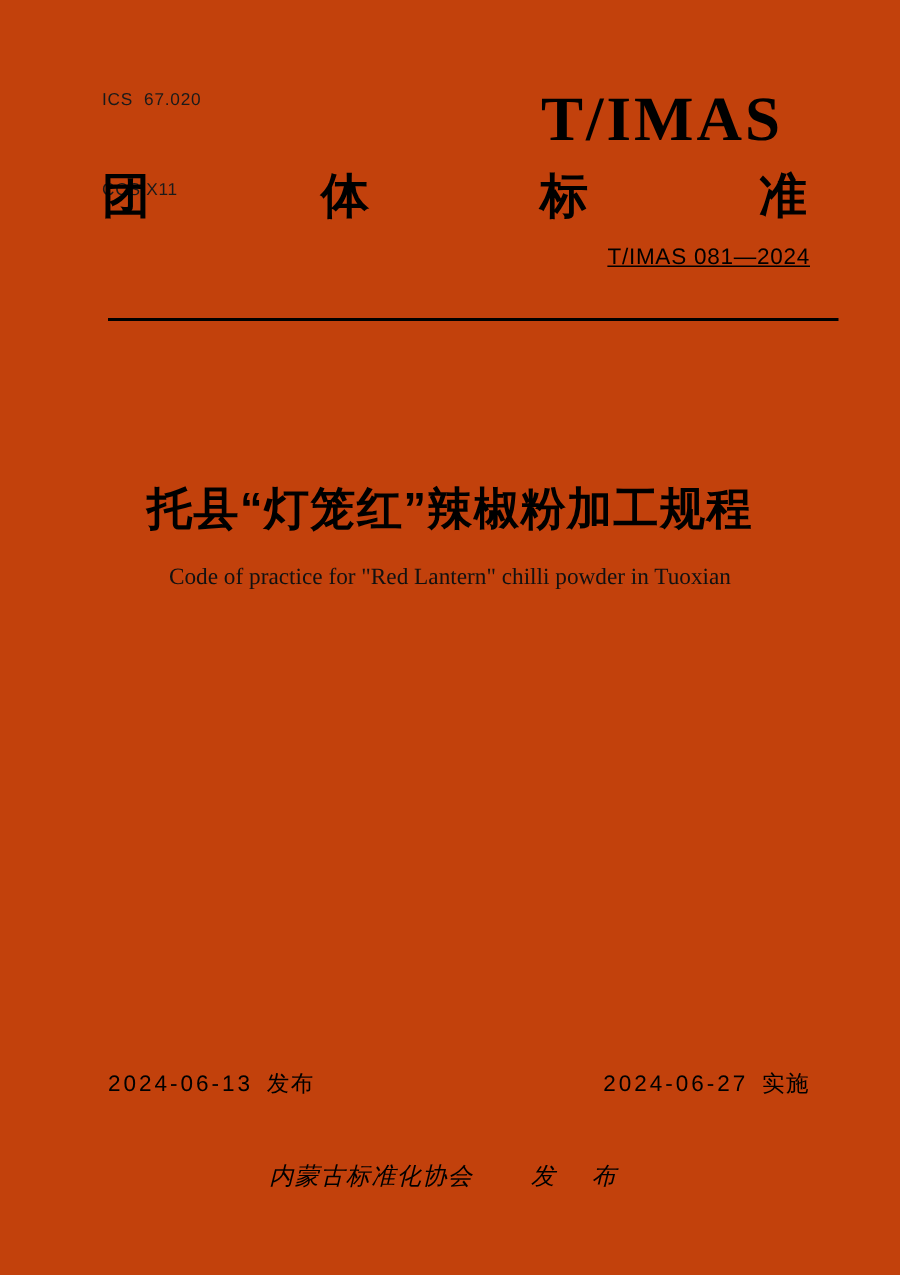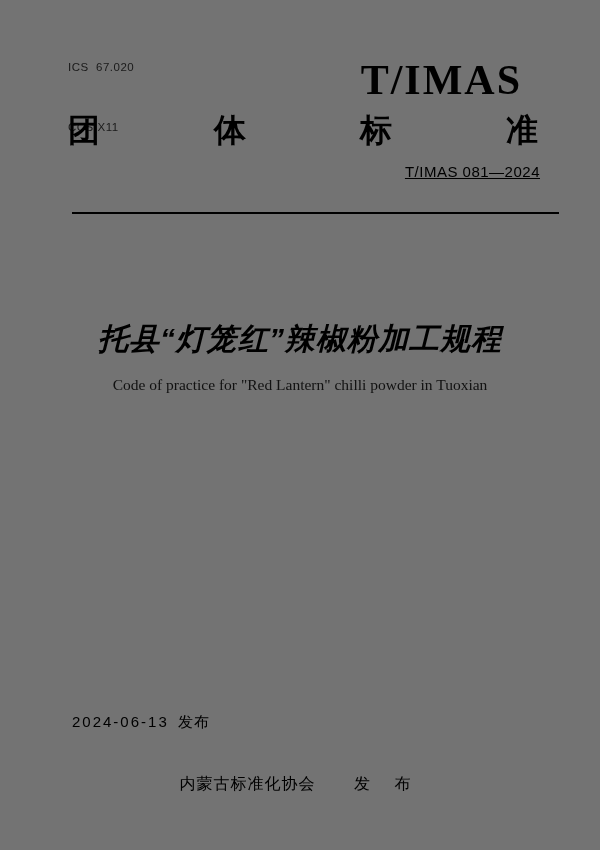--- a/index.html
+++ b/index.html
@@ -6,21 +6,21 @@
   html, body { background: #ffffff; }
   body {
     width: 600px; height: 850px;
     font-family: "Liberation Sans", sans-serif;
     color: #000;
     position: relative;
     overflow: hidden;
   }
   .page {
     position: absolute; inset: 0;
-    background: #737373;
+    background: #c2410c;
   }
   .ics-block {
     position: absolute; left: 68px; top: 17px;
     font-size: 11.5px; line-height: 20px;
     color: #1a1a1a; letter-spacing: 0.5px; white-space: pre;
   }
   .logo {
     position: absolute; top: 56px; right: 78px;
     font-family: "Liberation Serif", serif;
     font-weight: bold; font-size: 42px; letter-spacing: 2px;
@@ -35,38 +35,38 @@
     position: absolute; right: 60px; top: 163px;
     font-size: 15px; letter-spacing: 0.5px; text-decoration: underline;
   }
   .rule {
     position: absolute; left: 72px; top: 212px;
     width: 487px; height: 2px; background: #000;
   }
   .doc-title {
     position: absolute; left: 0; right: 0; top: 319px;
     text-align: center;
-    font-size: 30px; font-weight: bold; letter-spacing: 1px; font-style: italic;
+    font-size: 30px; font-weight: bold; letter-spacing: 1px;
   }
   .doc-subtitle {
     position: absolute; left: 0; right: 0; top: 376px;
     text-align: center;
     font-family: "Liberation Serif", serif;
     font-size: 15.5px; color: #111;
   }
   .date-row {
     position: absolute; left: 72px; right: 60px; top: 713px;
     display: flex; justify-content: space-between;
     font-size: 15px;
   }
   .date-item .num { letter-spacing: 2px; text-align: center; }
   .date-item .lbl { margin-left: 5px; letter-spacing: 1px; }
   .publisher-row {
     position: absolute; left: 0; right: 0; top: 774px;
-    text-align: center; font-size: 16px;
+    text-align: center; font-size: 16px; font-style: italic;
   }
   .publisher-row .pub-name { letter-spacing: 1px; }
   .publisher-row .pub-action { margin-left: 34px; letter-spacing: 10px; white-space: pre; }
 </style>
 </head>
 <body>
 
 <div class="page">
 
   <div class="ics-block">
@@ -89,20 +89,24 @@
 
   <div class="doc-title">托县“灯笼红”辣椒粉加工规程</div>
 
   <div class="doc-subtitle">Code of practice for "Red Lantern" chilli powder in Tuoxian</div>
 
   <div class="date-row">
     <div class="date-item">
       <span class="num">2024-06-13</span>
       <span class="lbl">发布</span>
     </div>
+    <div class="date-item">
+      <span class="num">2024-06-27</span>
+      <span class="lbl">实施</span>
+    </div>
   </div>
 
   <div class="publisher-row">
     <span class="pub-name">内蒙古标准化协会</span>
     <span class="pub-action">发 布</span>
   </div>
 
 </div>
 
 </body></html>

